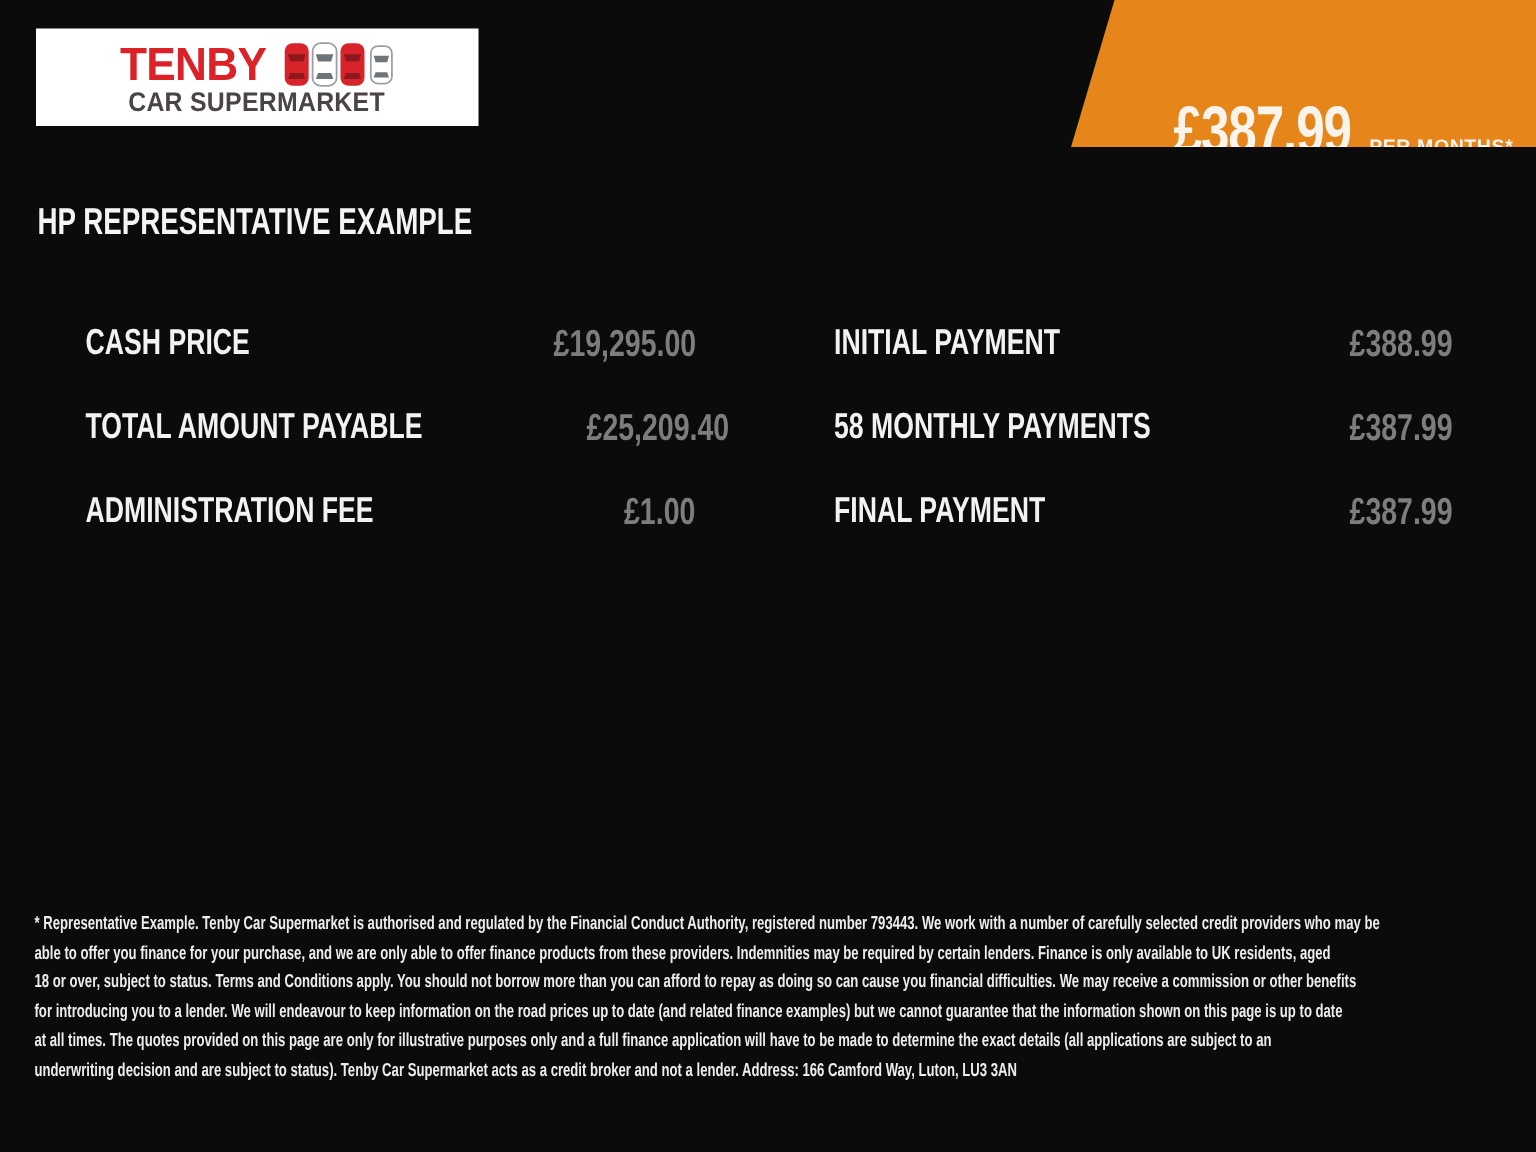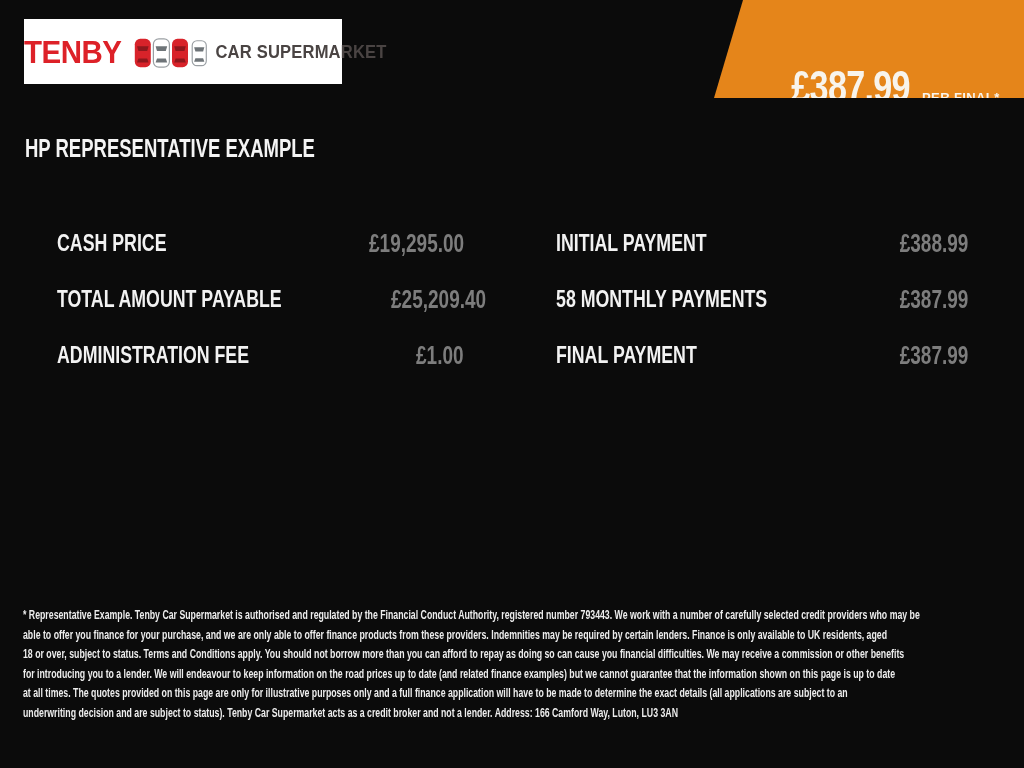--- a/index.html
+++ b/index.html
@@ -2,22 +2,22 @@
 <html><head>
 <meta charset="utf-8">
 <style>
   html,body{margin:0;padding:0;background:#0B0B0B;}
   .stage{
     position:relative;width:1024px;height:768px;background:var(--bg,#0B0B0B);
     overflow:hidden;font-family:"Liberation Sans",sans-serif;
   }
   
   .logo-box{
-    position:absolute;left:24px;top:19px;width:318px;height:65px;background:#ffffff;
-    display:flex;flex-direction:row;align-items:center;justify-content:flex-start;
+    position:absolute;left:24px;top:19px;width:295px;height:65px;background:#ffffff;
+    display:flex;flex-direction:column;align-items:center;justify-content:center;
   }
   .logo-top{display:flex;align-items:center;gap:7px;margin-top:2px;}
   .logo-title{
     color:var(--logo-red,#DD2128);font-size:31px;font-weight:bold;line-height:28px;
     letter-spacing:-0.5px;transform:scaleX(0.95);transform-origin:left center;white-space:nowrap;
   }
   .logo-sub{
     color:var(--logo-dark,#4A4443);font-size:18px;font-weight:bold;line-height:18px;
     letter-spacing:0.2px;transform:scaleX(0.92);transform-origin:center;white-space:nowrap;margin-top:1px;
   }
@@ -38,21 +38,21 @@
   .banner-period{
     font-size:13px;font-weight:bold;color:#F8F4EC;letter-spacing:0.4px;
     margin-left:12px;white-space:nowrap;
   }
   
   .page-title{
     position:absolute;left:25px;top:134px;font-size:25px;font-weight:bold;color:#F4F4F4;
     transform:scaleX(0.74);transform-origin:left center;white-space:nowrap;letter-spacing:0;
   }
   
-  .finance{position:absolute;top:215px;left:0;width:1024px;height:336px;}
+  .finance{position:absolute;top:201px;left:0;width:1024px;height:336px;}
   .fin-col{position:absolute;top:0;}
   .fin-col.left{left:57px;width:407px;}
   .fin-col.right{left:556px;width:412px;}
   .frow{height:56px;display:flex;align-items:center;justify-content:space-between;}
   .flabel{
     font-size:24px;font-weight:bold;color:#F2F2F2;white-space:nowrap;
     transform:scaleX(0.74);transform-origin:left center;letter-spacing:0;
   }
   .fvalue{
     font-size:25px;font-weight:bold;color:var(--value-gray,#7D7D7D);white-space:nowrap;
@@ -99,21 +99,21 @@
           <path d="M4.4 20.6 L13.2 20.6 L14.6 24.6 L3 24.6 Z" fill="#6E7478"></path>
         </g>
       </svg>
     </div>
     <span class="logo-sub">CAR SUPERMARKET</span>
   </div>
 
   <div class="banner">
     <div class="banner-inner">
       <span class="banner-price">£387.99</span>
-      <span class="banner-period">PER FINAL*</span>
+      <span class="banner-period">PER MONTHS*</span>
     </div>
   </div>
 
   <div class="page-title">HP REPRESENTATIVE EXAMPLE</div>
 
   <div class="finance">
     <div class="fin-col left">
       <div class="frow">
         <span class="flabel">CASH PRICE</span>
         <span class="fvalue">£19,295.00</span>

